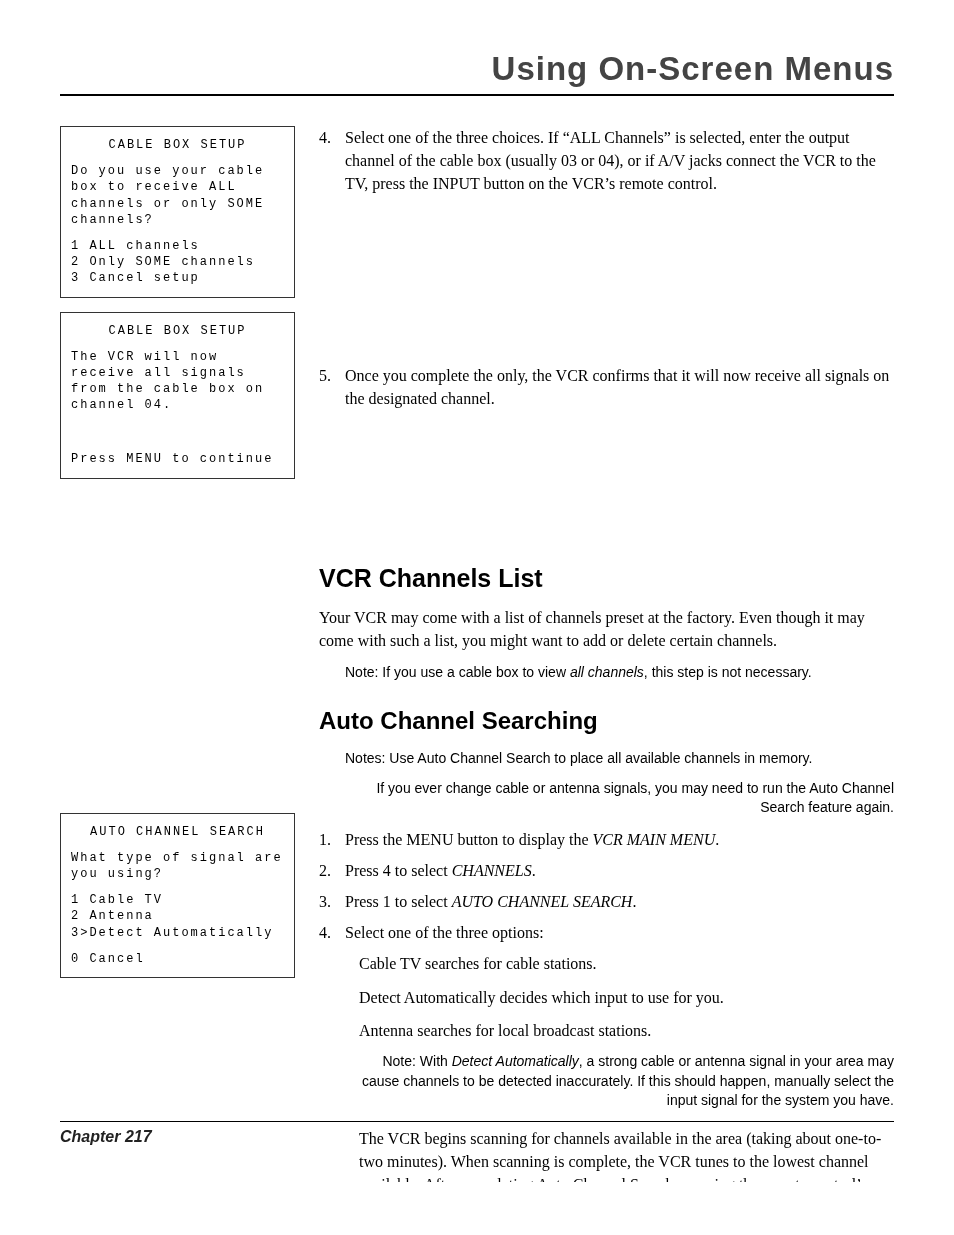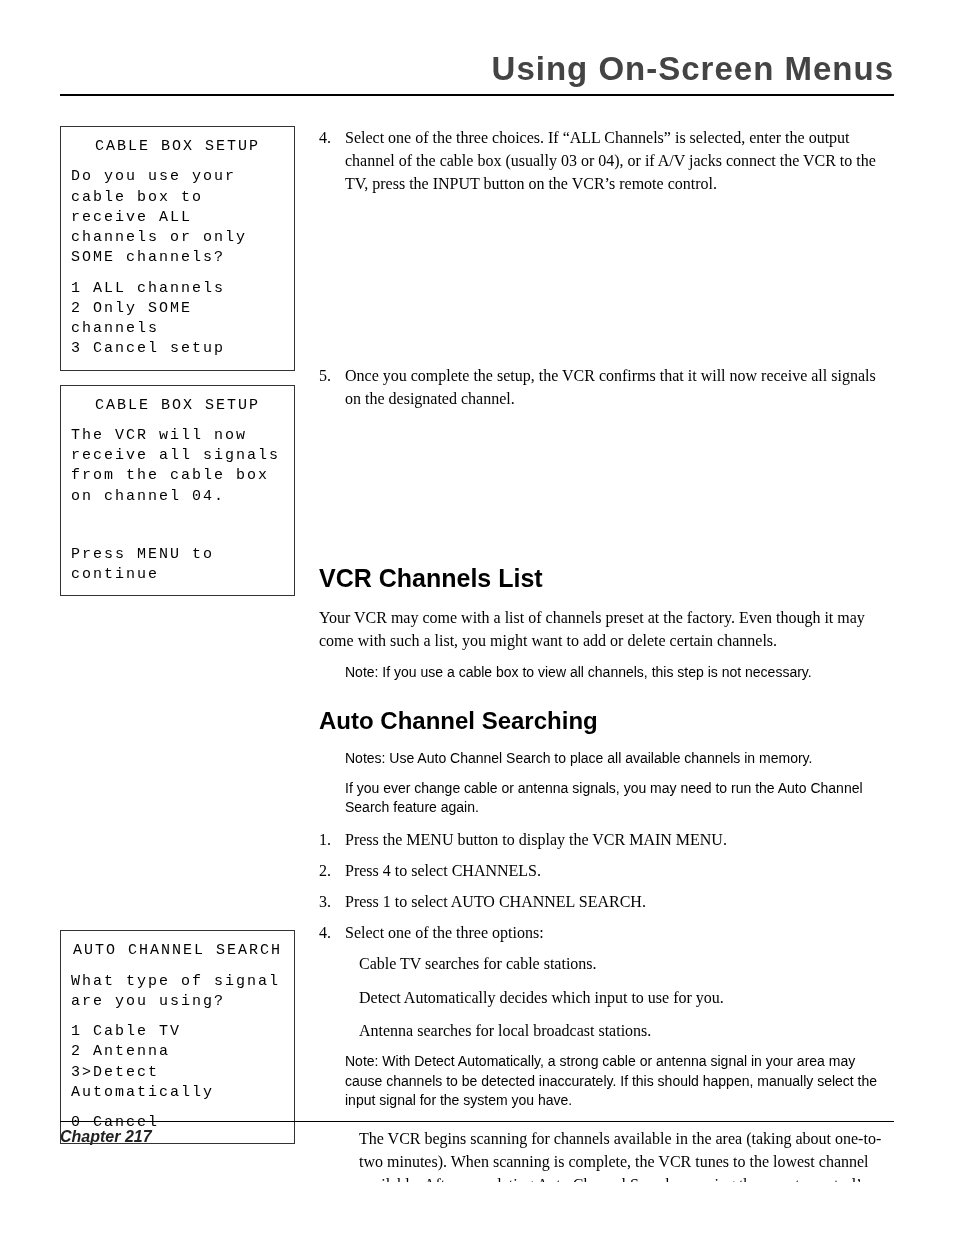--- a/index.html
+++ b/index.html
@@ -37,21 +37,21 @@
     width: 235px;
     flex: 0 0 235px;
   }
   .right-col {
     flex: 1;
   }
   .screen-box {
     border: 1px solid #333;
     padding: 10px 10px;
     font-family: 'Courier New', monospace;
-    font-size: 15px;
+    font-size: 12px;
     line-height: 1.35;
     letter-spacing: 2px;
     margin-bottom: 14px;
     box-sizing: border-box;
   }
   .screen-title {
     text-align: center;
     margin-bottom: 10px;
   }
   .screen-block { margin-bottom: 10px; }
@@ -78,23 +78,24 @@
     font-family: Verdana, Geneva, sans-serif;
     font-size: 14px;
     margin: 10px 0 10px 26px;
     line-height:1.4;
   }
   .note-line-indent {
     font-family: Verdana, Geneva, sans-serif;
     font-size: 14px;
     margin: 6px 0 10px 26px;
     line-height:1.4;
+    text-align:right;
   }
   .bold { font-weight: normal; }
-  .ital { }
+  .ital { font-style: italic; }
   .indent-para {
     margin-left:40px;
     margin-bottom: 10px;
   }
 
   .footer {
     position: absolute;
     bottom: 36px;
     left: 60px;
     right: 60px;
@@ -157,21 +158,21 @@
 
       <div class="step">
         <div class="step-num">4.</div>
         <div>Select one of the three choices. If “ALL Channels” is selected, enter the output channel of the cable box (usually 03 or 04), or if A/V jacks connect the VCR to the TV, press the INPUT button on the VCR’s remote control.</div>
       </div>
 
       <div class="spacer-step5"></div>
 
       <div class="step">
         <div class="step-num">5.</div>
-        <div>Once you complete the setup, the VCR confirms that it will now receive all signals on the designated channel.</div>
+        <div>Once you complete the only, the VCR confirms that it will now receive all signals on the designated channel.</div>
       </div>
 
       <div style="height:120px"></div>
 
       <h2 class="section">VCR Channels List</h2>
       <div class="step-body">Your VCR may come with a list of channels preset at the factory. Even though it may come with such a list, you might want to add or delete certain channels.</div>
       <div class="note-line">
         <span class="bold">Note</span><span>: If you use a cable box to view </span><span class="ital">all channels</span><span>, this step is not necessary.</span>
       </div>
 

